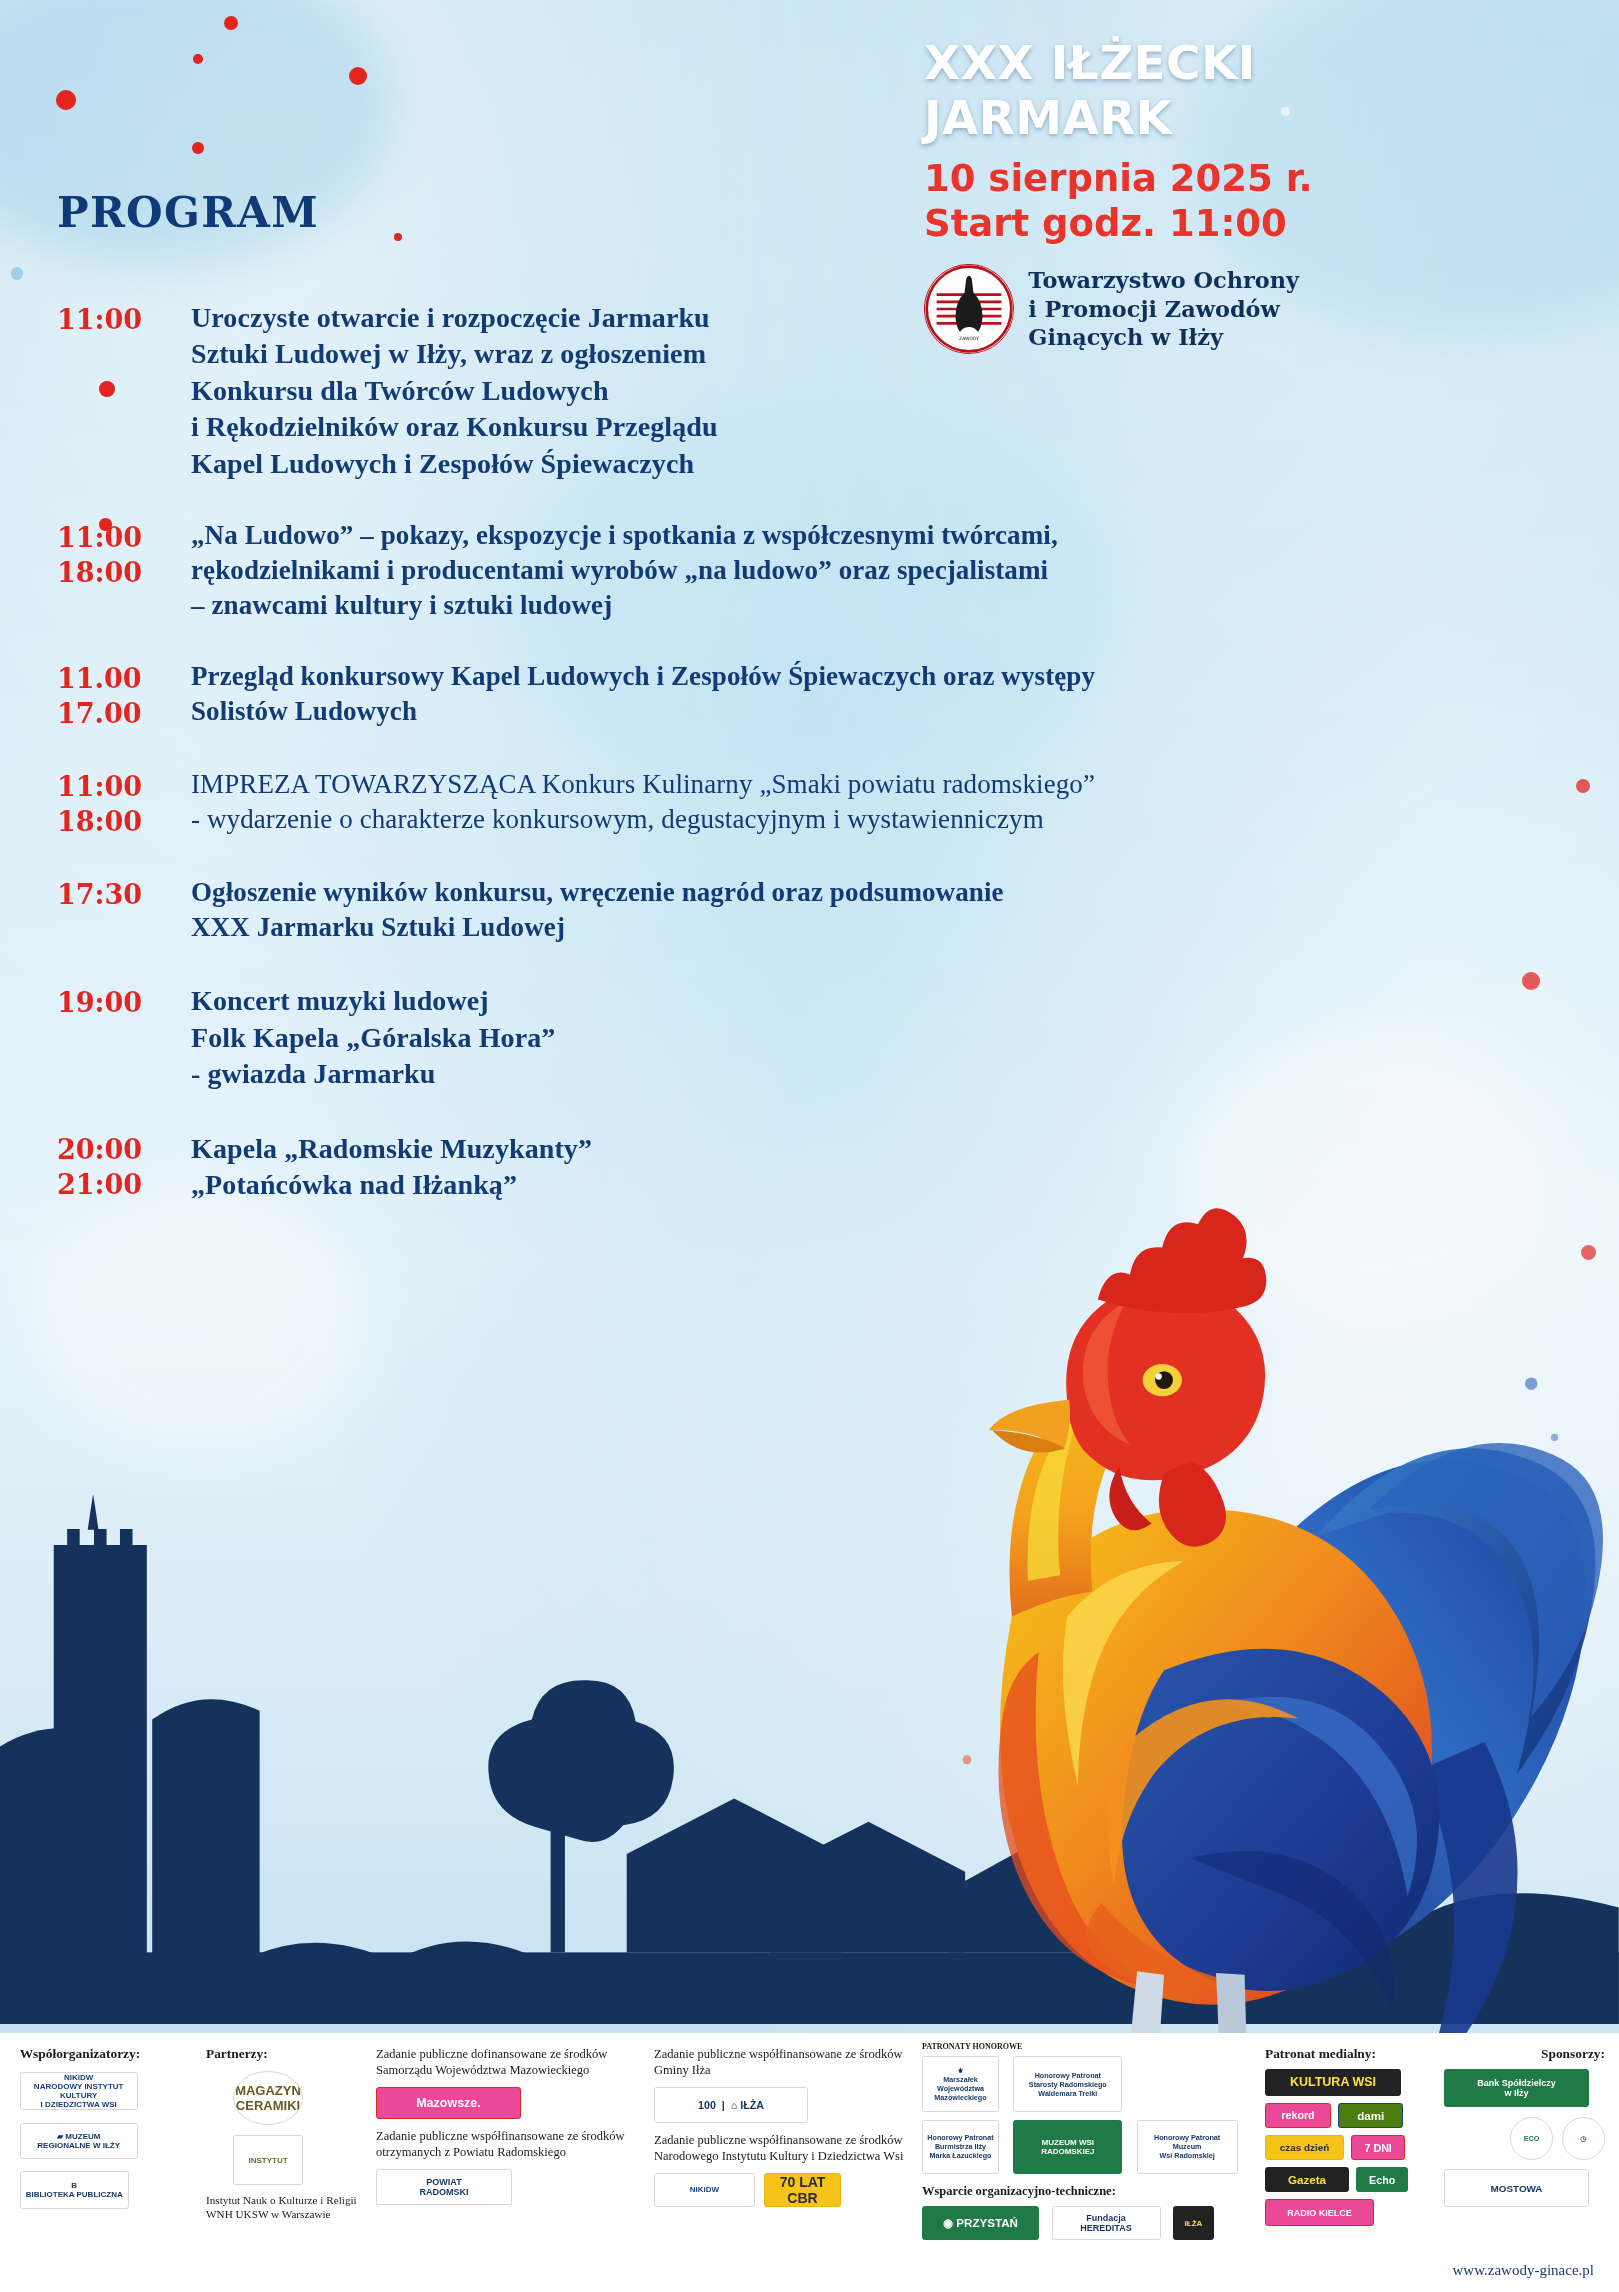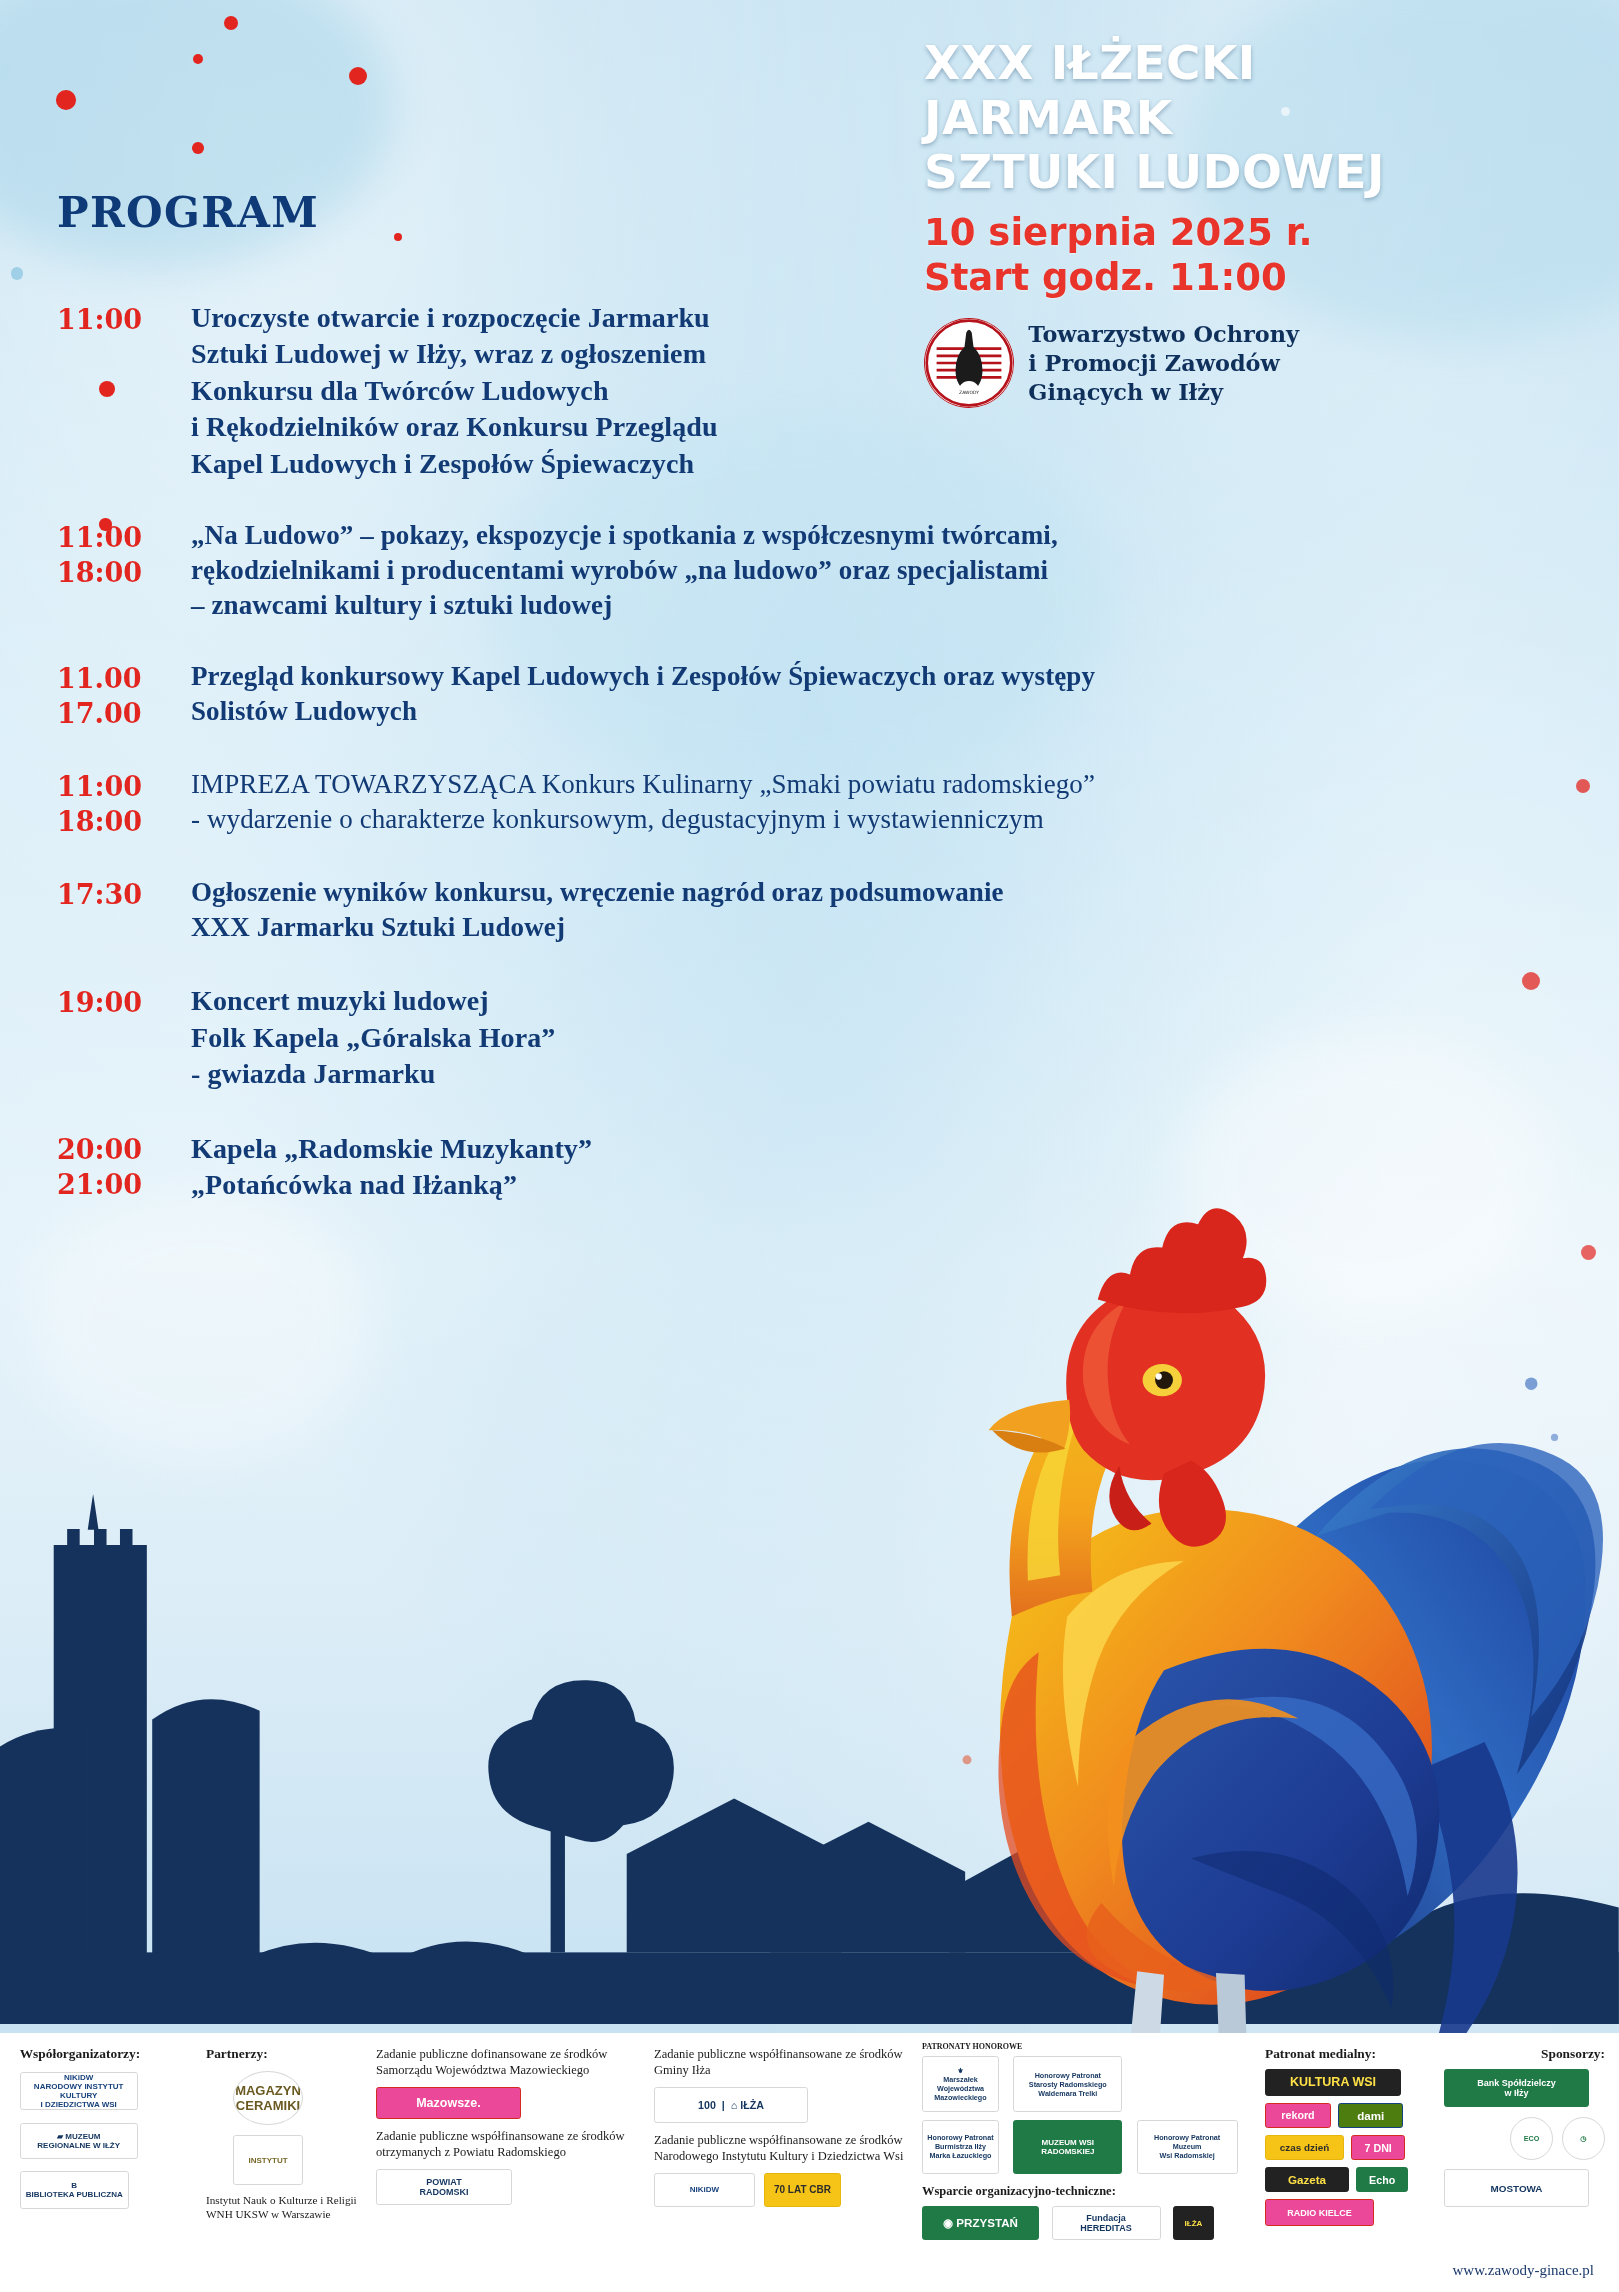--- a/index.html
+++ b/index.html
@@ -142,21 +142,20 @@
   <div class="dot" style="left:10.7px;top:267px;width:12.5px;height:12.5px;background:#9fd0e8;"></div>
   <div class="dot" style="left:1576px;top:779px;width:14.3px;height:14.3px;background:#e2251f;opacity:.75;"></div>
   <div class="dot" style="left:1522px;top:972px;width:18px;height:18px;background:#e2251f;opacity:.75;"></div>
   <div class="dot" style="left:1581px;top:1245px;width:15px;height:15px;background:#e2251f;opacity:.7;"></div>
   <div class="dot" style="left:1281px;top:107px;width:9px;height:9px;background:#ffffff;opacity:.6;"></div>
 
   <div class="header">
     <div class="title">
       <div>XXX IŁŻECKI</div>
       <div>JARMARK</div>
-      <div>SZTUKI LUDOWEJ</div>
     </div>
     <div class="date">
       <div>10 sierpnia 2025 r.</div>
       <div>Start godz. 11:00</div>
     </div>
     <div class="org-row">
       <div class="org-logo">
         <svg viewBox="0 0 100 100" width="90" height="90" aria-hidden="true">
           <circle cx="50" cy="50" r="49" fill="#ffffff"></circle>
           <circle cx="50" cy="50" r="47" fill="none" stroke="#b5121b" stroke-width="3"></circle>
@@ -456,21 +455,21 @@
         <div class="f-text" style="font-size:12.5px;margin-top:10.7px;">Zadanie publiczne współfinansowane ze środków otrzymanych z Powiatu Radomskiego</div>
         <div class="logo-box" style="width:134px;height:34px;margin-top:9px;font-size:9px;color:#13355f;">POWIAT<br>RADOMSKI</div>
       </div>
 
       <div class="col" style="left:654px;top:14.3px;width:269px;">
         <div class="f-text" style="font-size:12.5px;">Zadanie publiczne współfinansowane ze środków Gminy Iłża</div>
         <div class="logo-box" style="width:152px;height:34px;margin-top:9px;font-size:10.7px;color:#13355f;">100 &nbsp;|&nbsp; ⌂ IŁŻA</div>
         <div class="f-text" style="font-size:12.5px;margin-top:10.7px;">Zadanie publiczne współfinansowane ze środków Narodowego Instytutu Kultury i Dziedzictwa Wsi</div>
         <div style="display:flex;gap:9px;margin-top:9px;">
           <div class="logo-box" style="width:99px;height:32px;font-size:8px;color:#18427c;">NIKiDW</div>
-          <div class="logo-box badge-yellow" style="width:75px;height:32px;font-size:10px;">70 LAT CBR</div>
+          <div class="logo-box badge-yellow" style="width:75px;height:32px;font-size:14px;">70 LAT CBR</div>
         </div>
       </div>
 
       <div class="col" style="left:922px;top:9px;width:367px;">
         <div class="f-label" style="font-size:8px;">PATRONATY HONOROWE</div>
         <div style="display:flex;gap:14.3px;margin-top:5.4px;">
           <div class="logo-box" style="width:75px;height:54px;font-size:7.2px;color:#13355f;">⚜<br>Marszałek Województwa<br>Mazowieckiego</div>
           <div class="logo-box" style="width:107px;height:54px;font-size:7.2px;color:#13355f;">Honorowy Patronat<br>Starosty Radomskiego<br>Waldemara Trelki</div>
         </div>
         <div style="display:flex;gap:14.3px;margin-top:7.2px;">

